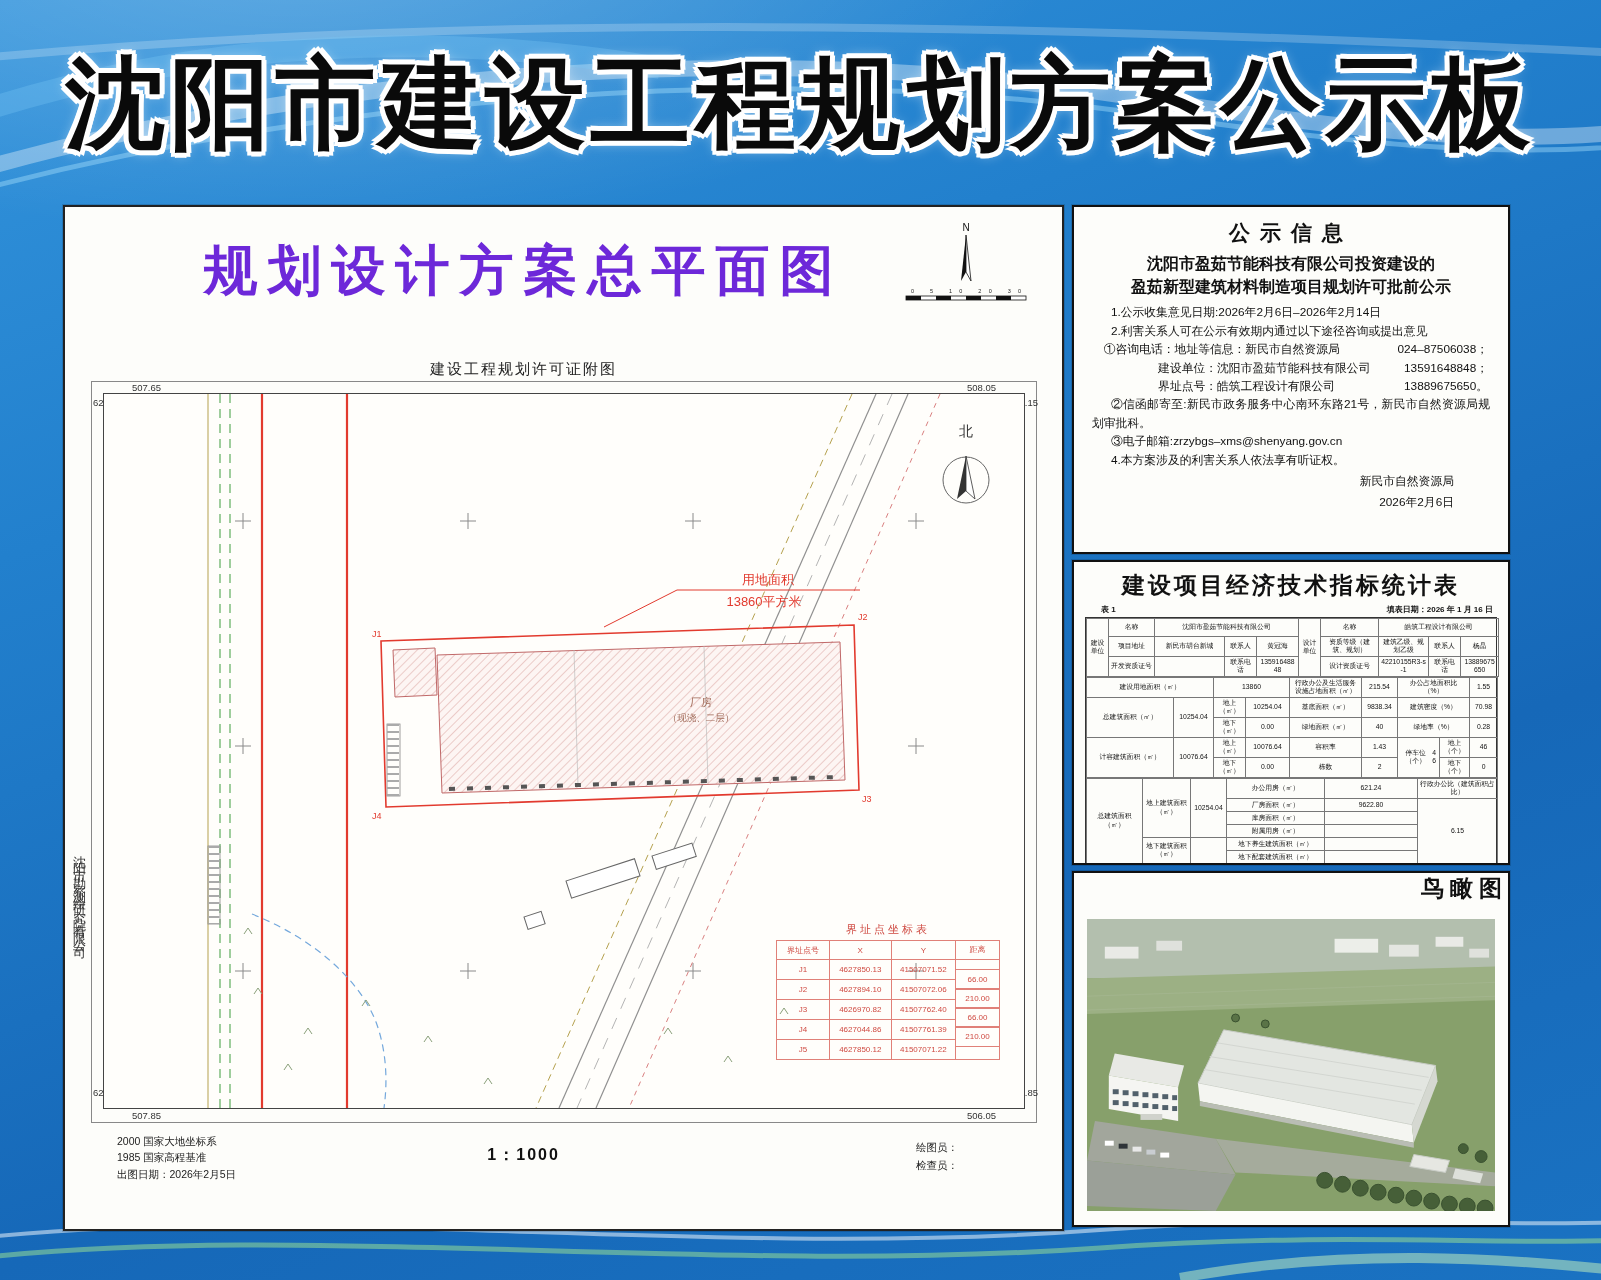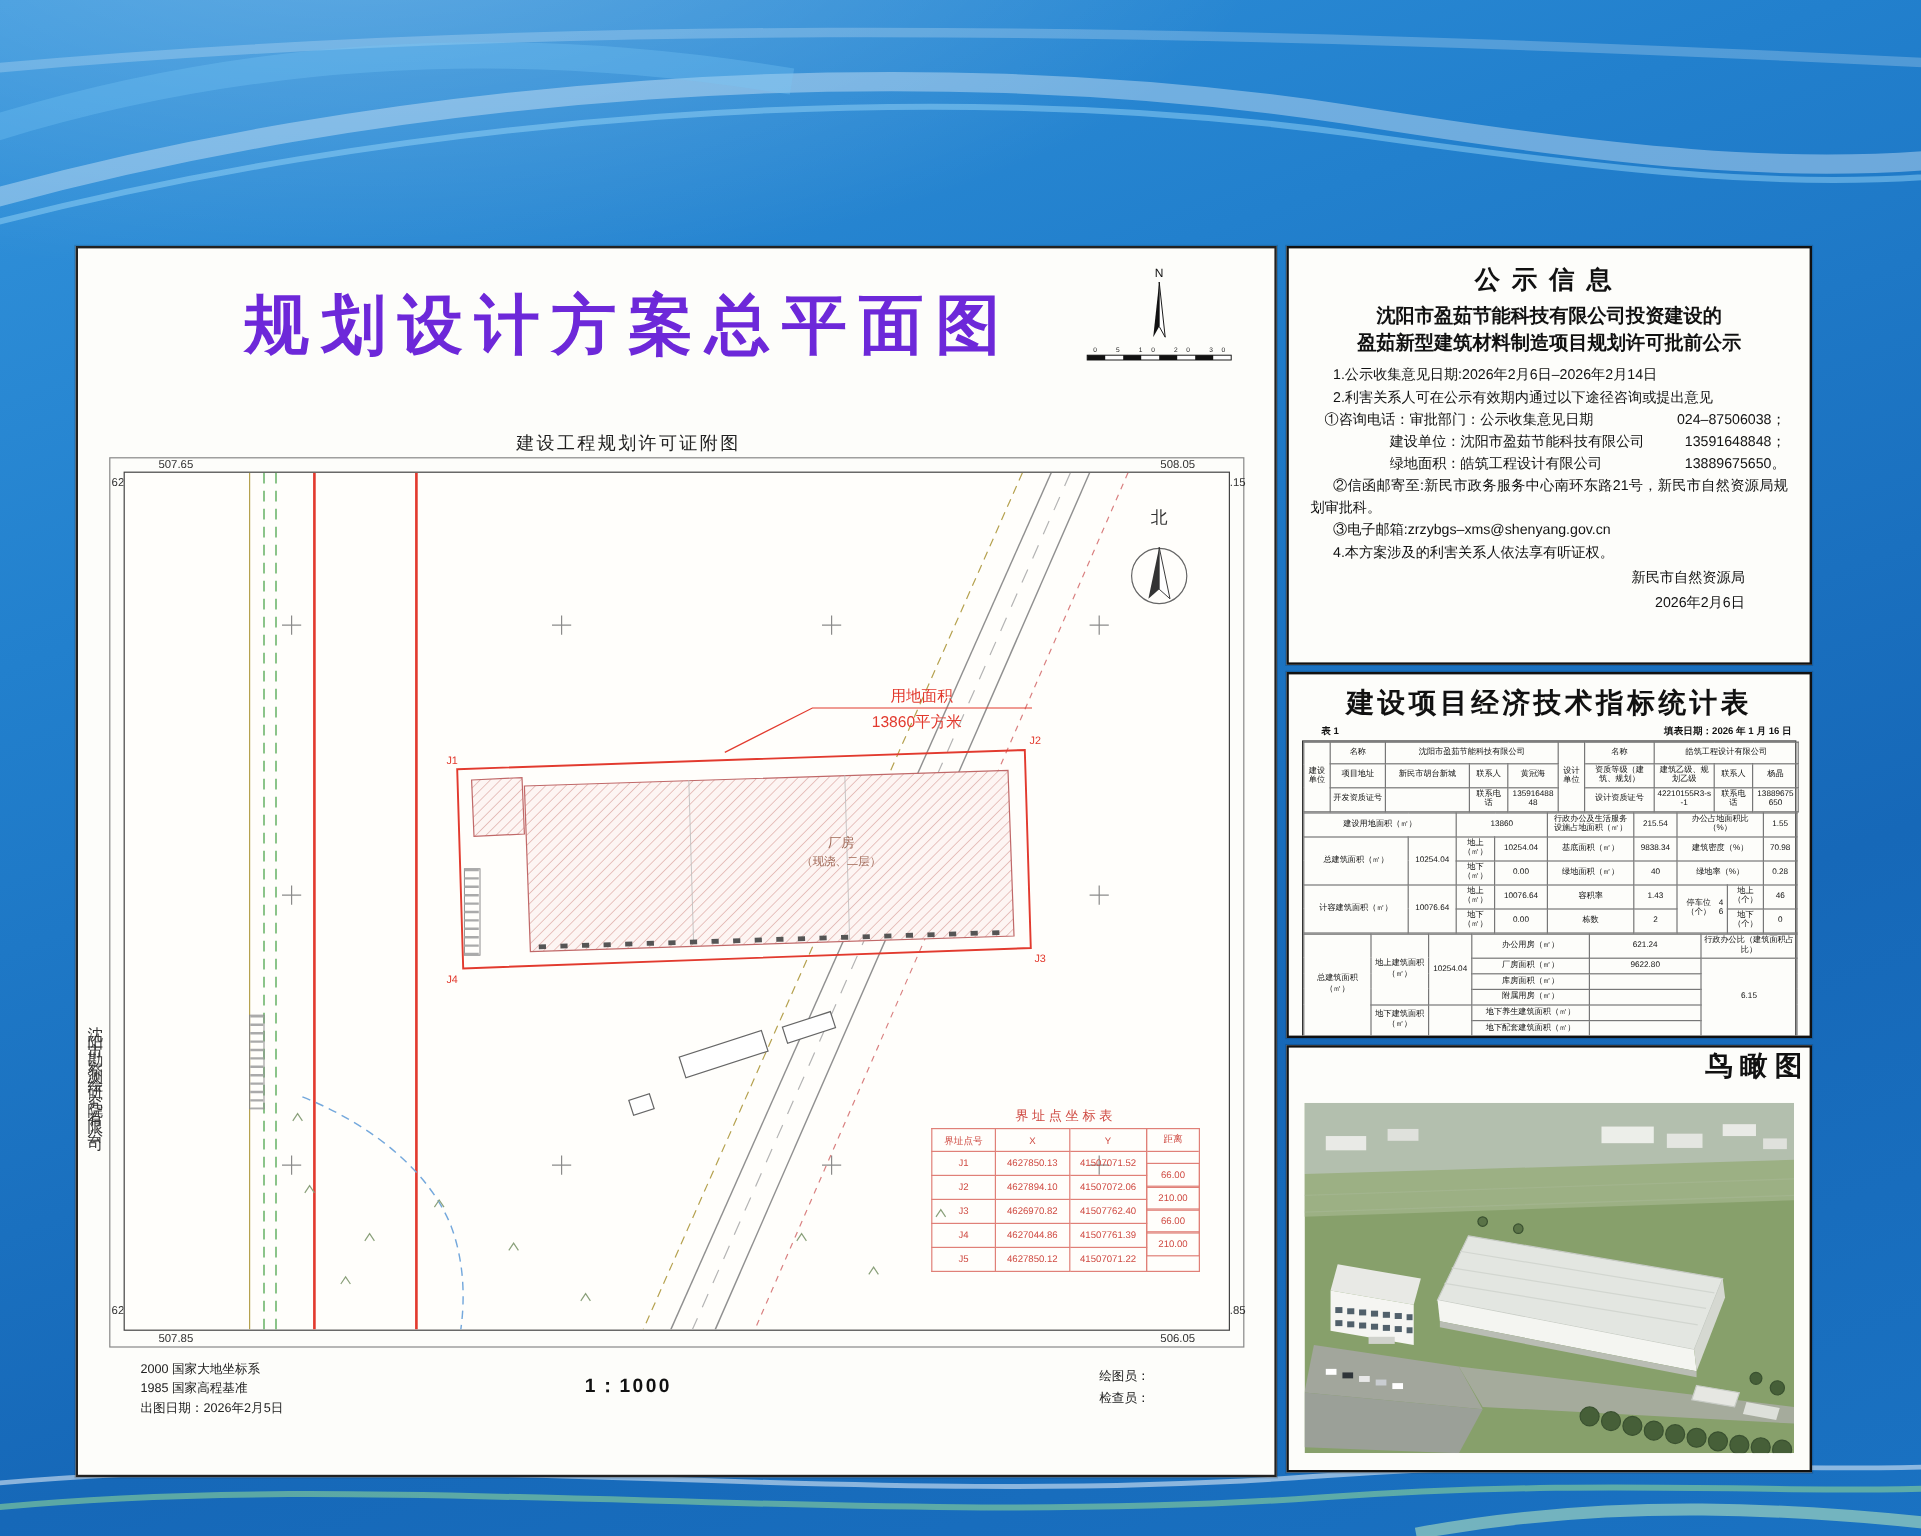--- a/index.html
+++ b/index.html
@@ -86,20 +86,21 @@
     <path d="M-40 195 C 330 95 770 62 1130 112 C 1340 142 1510 162 1660 142" stroke="rgba(160,220,250,.45)" stroke-width="5" fill="none"></path>
     <path d="M-40 60 C 400 18 900 16 1660 55" stroke="rgba(255,255,255,.22)" stroke-width="8" fill="none"></path>
     <path d="M-60 125 C 180 40 420 28 660 68" stroke="rgba(120,200,245,.32)" stroke-width="22" fill="none"></path>
   </svg>
   <svg class="sw sw-bottom" width="1601" height="90" viewBox="0 0 1601 90">
     <path d="M-40 50 C 300 10 700 70 1100 40 C 1350 22 1520 40 1660 30" stroke="rgba(255,255,255,.5)" stroke-width="4" fill="none"></path>
     <path d="M-40 70 C 300 30 700 86 1100 58 C 1350 40 1520 58 1660 48" stroke="rgba(150,220,150,.55)" stroke-width="5" fill="none"></path>
     <path d="M1180 88 C 1340 58 1500 66 1650 84" stroke="rgba(190,235,190,.55)" stroke-width="10" fill="none"></path>
   </svg>
 
+  <div class="board-title">沈阳市建设工程规划方案公示板</div>
 
   <div class="panel plan-panel">
     <div class="plan-title">规划设计方案总平面图</div>
     <div class="plan-subtitle">建设工程规划许可证附图</div>
 
     <div class="north-block">
       <svg width="26" height="66" viewBox="0 0 26 66">
         <text x="13" y="10" text-anchor="middle" font-size="10" fill="#111">N</text>
         <polygon points="13,14 8,60 13,51" fill="#111"></polygon>
         <polygon points="13,14 18,60 13,51" fill="#fff" stroke="#111" stroke-width="0.8"></polygon>
@@ -256,29 +257,29 @@
   </div>
 
   <div class="panel notice-panel">
     <div class="nt-title">公示信息</div>
     <div class="nt-sub">沈阳市盈茹节能科技有限公司投资建设的</div>
     <div class="nt-sub">盈茹新型建筑材料制造项目规划许可批前公示</div>
     <div class="nt-body">
       <div class="nt-i1">1.公示收集意见日期:2026年2月6日–2026年2月14日</div>
       <div class="nt-i1">2.利害关系人可在公示有效期内通过以下途径咨询或提出意见</div>
       <div class="nt-flex">
-        <span class="lb">①咨询电话：审批部门：公示收集意见日期</span>
+        <span class="lb">①咨询电话：地址等信息：新民市自然资源局</span>
         <span class="ph">024–87506038；</span>
       </div>
       <div class="nt-flex">
         <span class="lb2">建设单位：沈阳市盈茹节能科技有限公司</span>
         <span class="ph">13591648848；</span>
       </div>
       <div class="nt-flex">
-        <span class="lb2">绿地面积：皓筑工程设计有限公司</span>
+        <span class="lb2">界址点号：皓筑工程设计有限公司</span>
         <span class="ph">13889675650。</span>
       </div>
       <div class="nt-i1">②信函邮寄至:新民市政务服务中心南环东路21号，新民市自然资源局规划审批科。</div>
       <div class="nt-i1">③电子邮箱:zrzybgs–xms@shenyang.gov.cn</div>
       <div class="nt-i1">4.本方案涉及的利害关系人依法享有听证权。</div>
       <div class="nt-sign">
         <div>新民市自然资源局</div>
         <div>2026年2月6日</div>
       </div>
     </div>

